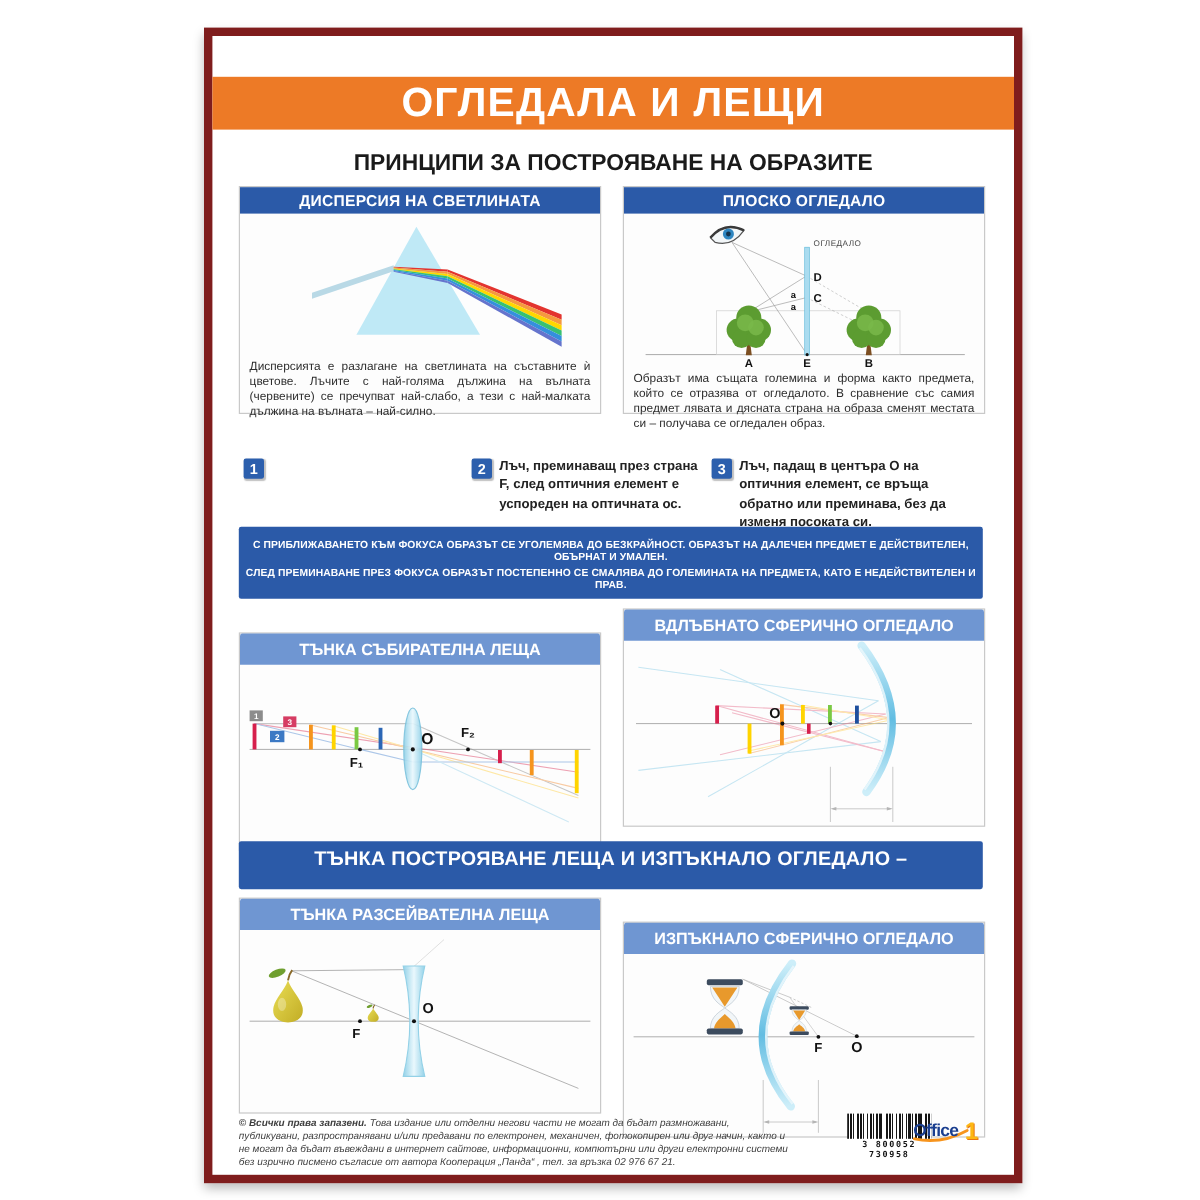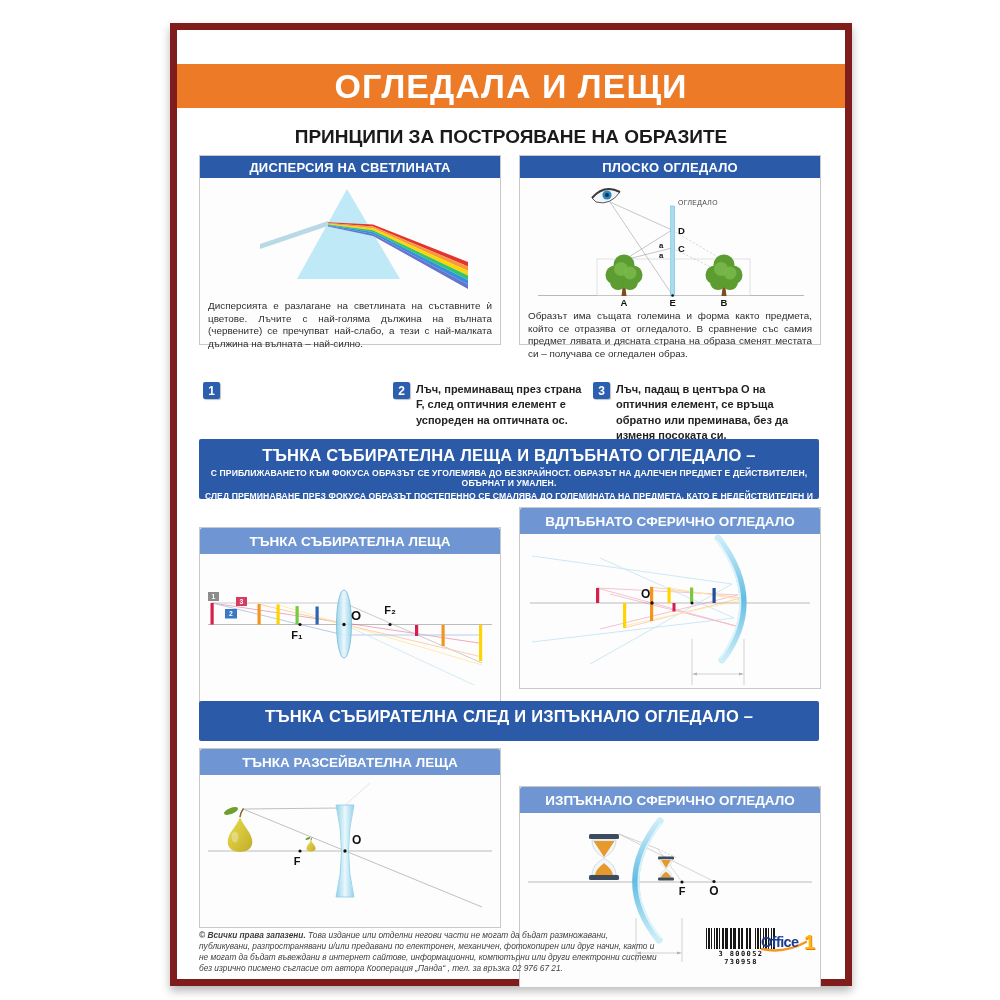--- a/index.html
+++ b/index.html
@@ -13,21 +13,21 @@
   .panel{position:absolute;width:302px;background:#fdfdfd;border:1px solid #c9c9c9;box-sizing:border-box;}
   .panel .hd{height:22px;background:#2B5AA8;color:#fff;font-weight:bold;font-size:13px;
              display:flex;align-items:center;justify-content:center;letter-spacing:.2px;}
   .panel .hd2{height:26px;background:#6F96D2;color:#fff;font-weight:bold;font-size:13.5px;
               display:flex;align-items:center;justify-content:center;border-radius:2px 2px 0 0;}
   .row1-l{left:22px;top:125px;height:190px;}
   .row1-r{left:342px;top:125px;height:190px;}
   .row2-l{left:22px;top:477px;height:182px;margin-top:20px;}
   .row2-r{left:342px;top:477px;height:182px;}
   .row3-l{left:22px;top:718px;height:180px;}
-  .row3-r{left:342px;top:756px;height:202px;}
+  .row3-r{left:342px;top:738px;height:180px;}
   .cap{font-size:9.9px;line-height:1.28;color:#2d2d2d;text-align:justify;margin:2px 0 0;padding:0 8px;}
   .sec-title{position:absolute;top:326px;left:0;width:100%;text-align:center;font-size:16px;font-weight:bold;color:#1a1a1a;}
   .rules{position:absolute;left:26px;top:352px;width:618px;display:grid;grid-template-columns:186px 196px 224px;gap:4px;}
   .rule{display:flex;gap:6px;}
   .rule .badge{flex:0 0 17px;height:17px;background:#2c5fad;color:#fff;font-size:12px;font-weight:bold;
                display:flex;align-items:center;justify-content:center;border-radius:2px;box-shadow:1px 1px 1px rgba(0,0,0,.25);}
   .rule p{margin:0;font-size:11px;line-height:1.4;font-weight:600;color:#222;}
   .banner{position:absolute;left:22px;width:620px;background:#2B5AA8;color:#fff;text-align:center;border-radius:2px;box-sizing:border-box;}
   .banner.b1{top:409px;height:60px;padding-top:7px;}
   .banner.b2{top:671px;height:40px;padding-top:6px;}
@@ -160,21 +160,20 @@
       <div class="badge">2</div>
       <p>Лъч, преминаващ през страна F, след оптичния елемент е успореден на оптичната ос.</p>
     </div>
     <div class="rule">
       <div class="badge">3</div>
       <p>Лъч, падащ в центъра О на оптичния елемент, се връща обратно или преминава, без да изменя посоката си.</p>
     </div>
   </div>
 
   <div class="banner b1">
-    <div class="bt">ТЪНКА СЪБИРАТЕЛНА ЛЕЩА И ВДЛЪБНАТО ОГЛЕДАЛО –</div>
     <div class="bl">С ПРИБЛИЖАВАНЕТО КЪМ ФОКУСА ОБРАЗЪТ СЕ УГОЛЕМЯВА ДО БЕЗКРАЙНОСТ. ОБРАЗЪТ НА ДАЛЕЧЕН ПРЕДМЕТ Е ДЕЙСТВИТЕЛЕН, ОБЪРНАТ И УМАЛЕН.</div>
     <div class="bl">СЛЕД ПРЕМИНАВАНЕ ПРЕЗ ФОКУСА ОБРАЗЪТ ПОСТЕПЕННО СЕ СМАЛЯВА ДО ГОЛЕМИНАТА НА ПРЕДМЕТА, КАТО Е НЕДЕЙСТВИТЕЛЕН И ПРАВ.</div>
   </div>
 
   <div class="panel row2-l">
     <div class="hd2">ТЪНКА СЪБИРАТЕЛНА ЛЕЩА</div>
     <svg width="300" height="155" viewBox="0 0 300 155">
       <line x1="8" y1="70.5" x2="292" y2="70.5" stroke="#aaa" stroke-width=".8"></line>
       <g stroke-width=".9" opacity=".55">
         <line x1="12" y1="49" x2="144" y2="49" stroke="#999"></line>
@@ -253,21 +252,21 @@
         <line x1="172" y1="105" x2="172" y2="151"></line>
         <line x1="224" y1="105" x2="224" y2="151"></line>
         <line x1="174" y1="140" x2="222" y2="140"></line>
         <polygon points="172,140 177,138.5 177,141.5" fill="#b5b5b5" stroke="none"></polygon>
         <polygon points="224,140 219,138.5 219,141.5" fill="#b5b5b5" stroke="none"></polygon>
       </g>
     </svg>
   </div>
 
   <div class="banner b2">
-    <div class="bt">ТЪНКА СЪБИРАТЕЛНА СЛЕД  И ИЗПЪКНАЛО ОГЛЕДАЛО –</div>
+    <div class="bt">ТЪНКА ПОСТРОЯВАНЕ ЛЕЩА  И ИЗПЪКНАЛО ОГЛЕДАЛО –</div>
   </div>
 
   <div class="panel row3-l">
     <div class="hd2">ТЪНКА РАЗСЕЙВАТЕЛНА ЛЕЩА</div>
     <svg width="300" height="153" viewBox="0 0 300 153">
       <line x1="8" y1="76" x2="292" y2="76" stroke="#aaa" stroke-width=".8"></line>
       <g stroke="#b0b0b0" stroke-width=".8">
         <line x1="43" y1="34" x2="142" y2="33"></line>
         <line x1="43" y1="34" x2="282" y2="132"></line>
         <line x1="142" y1="33" x2="170" y2="8" opacity=".4"></line>

